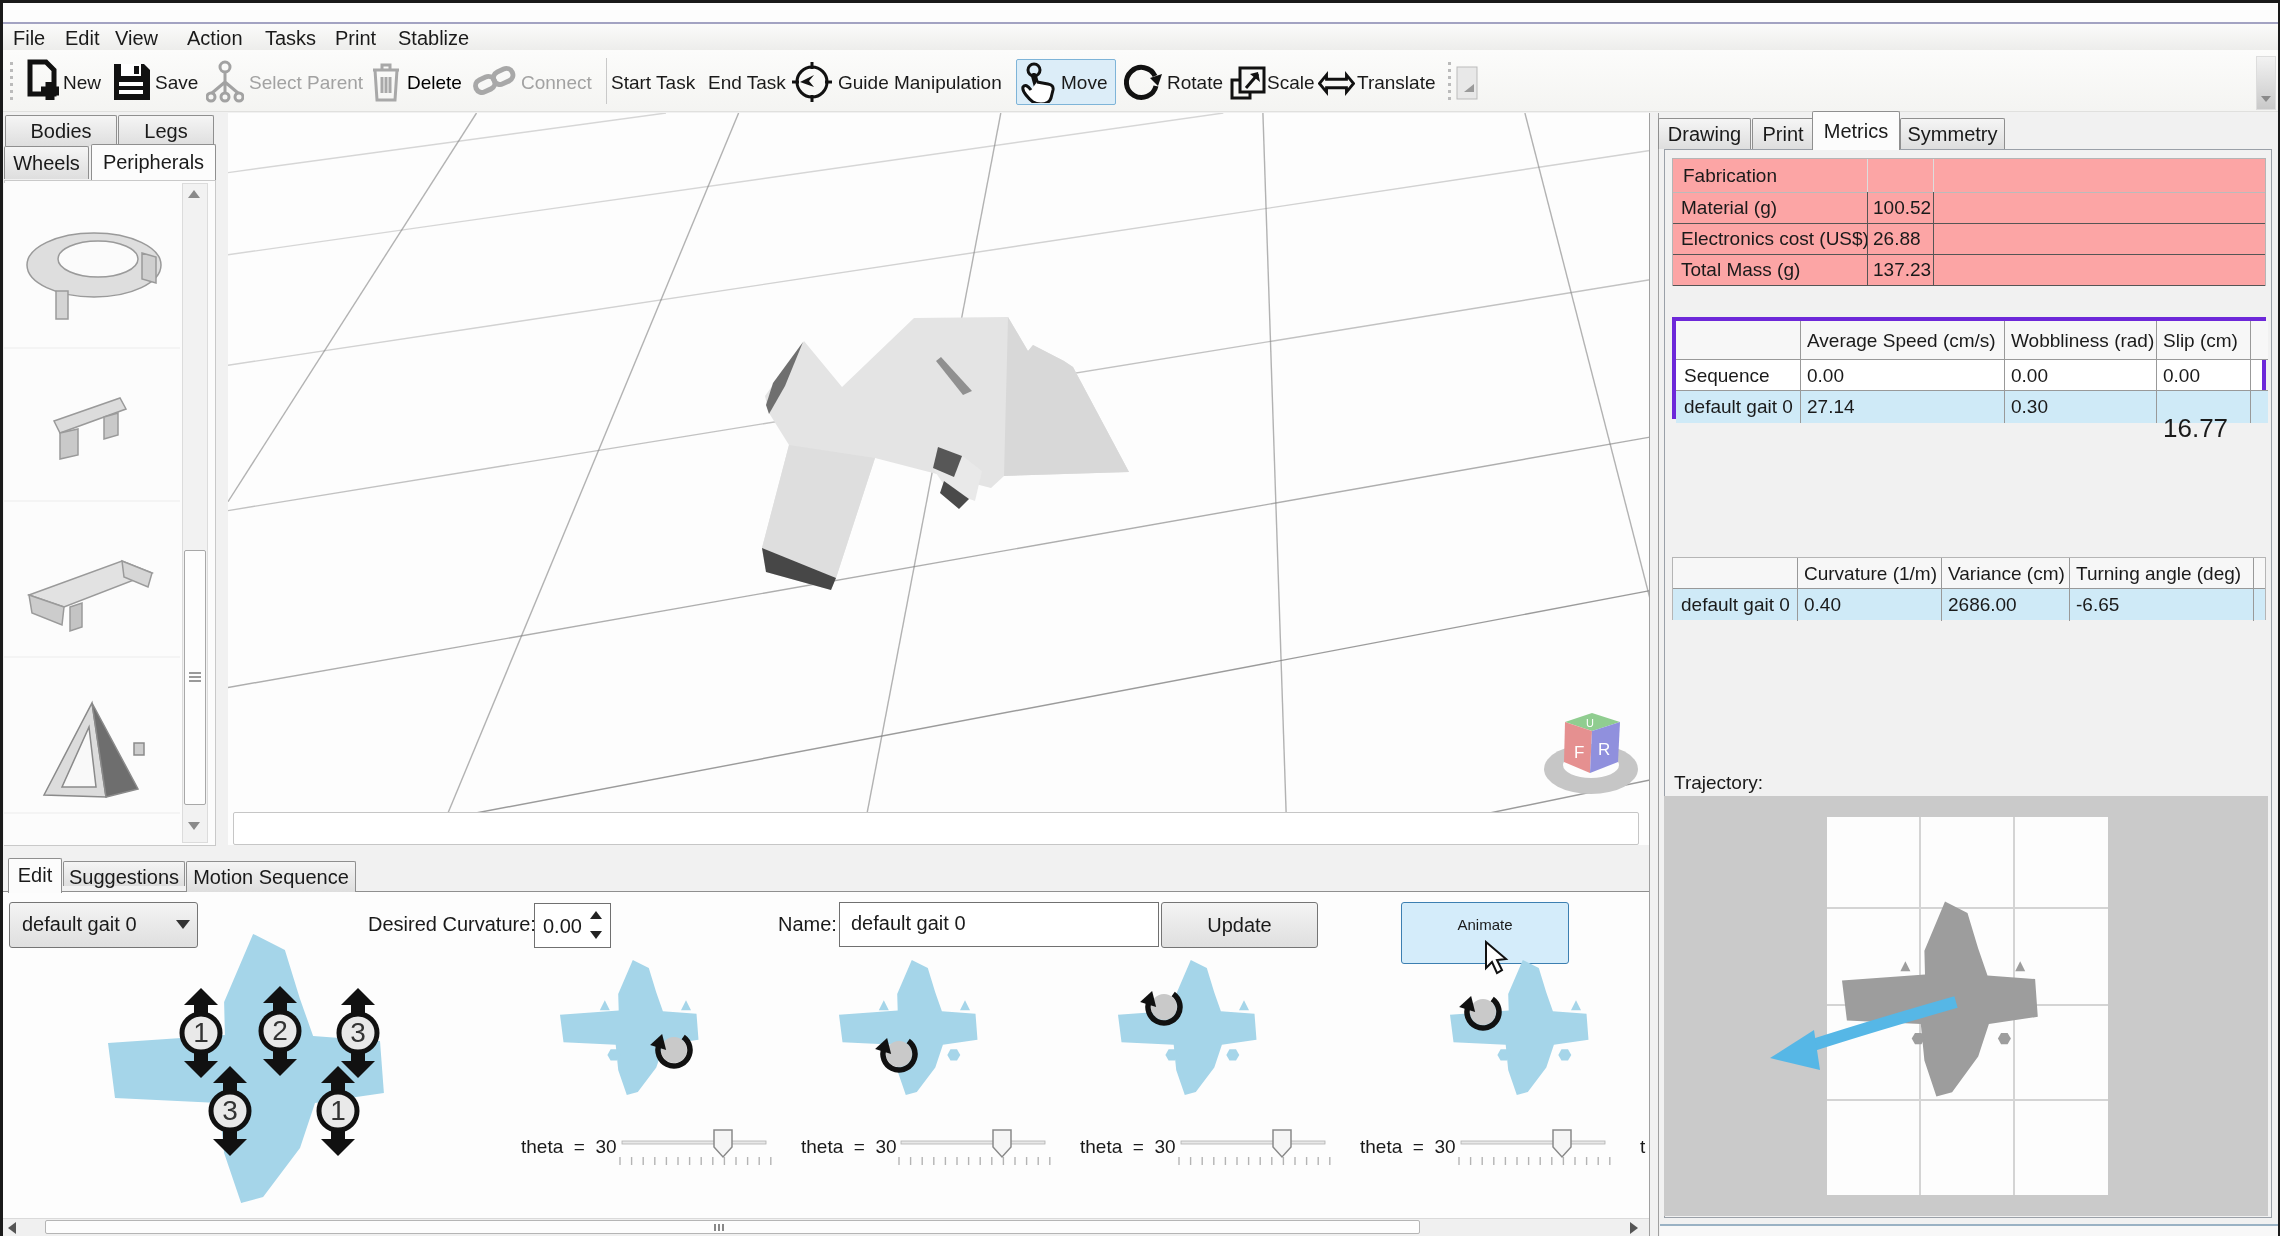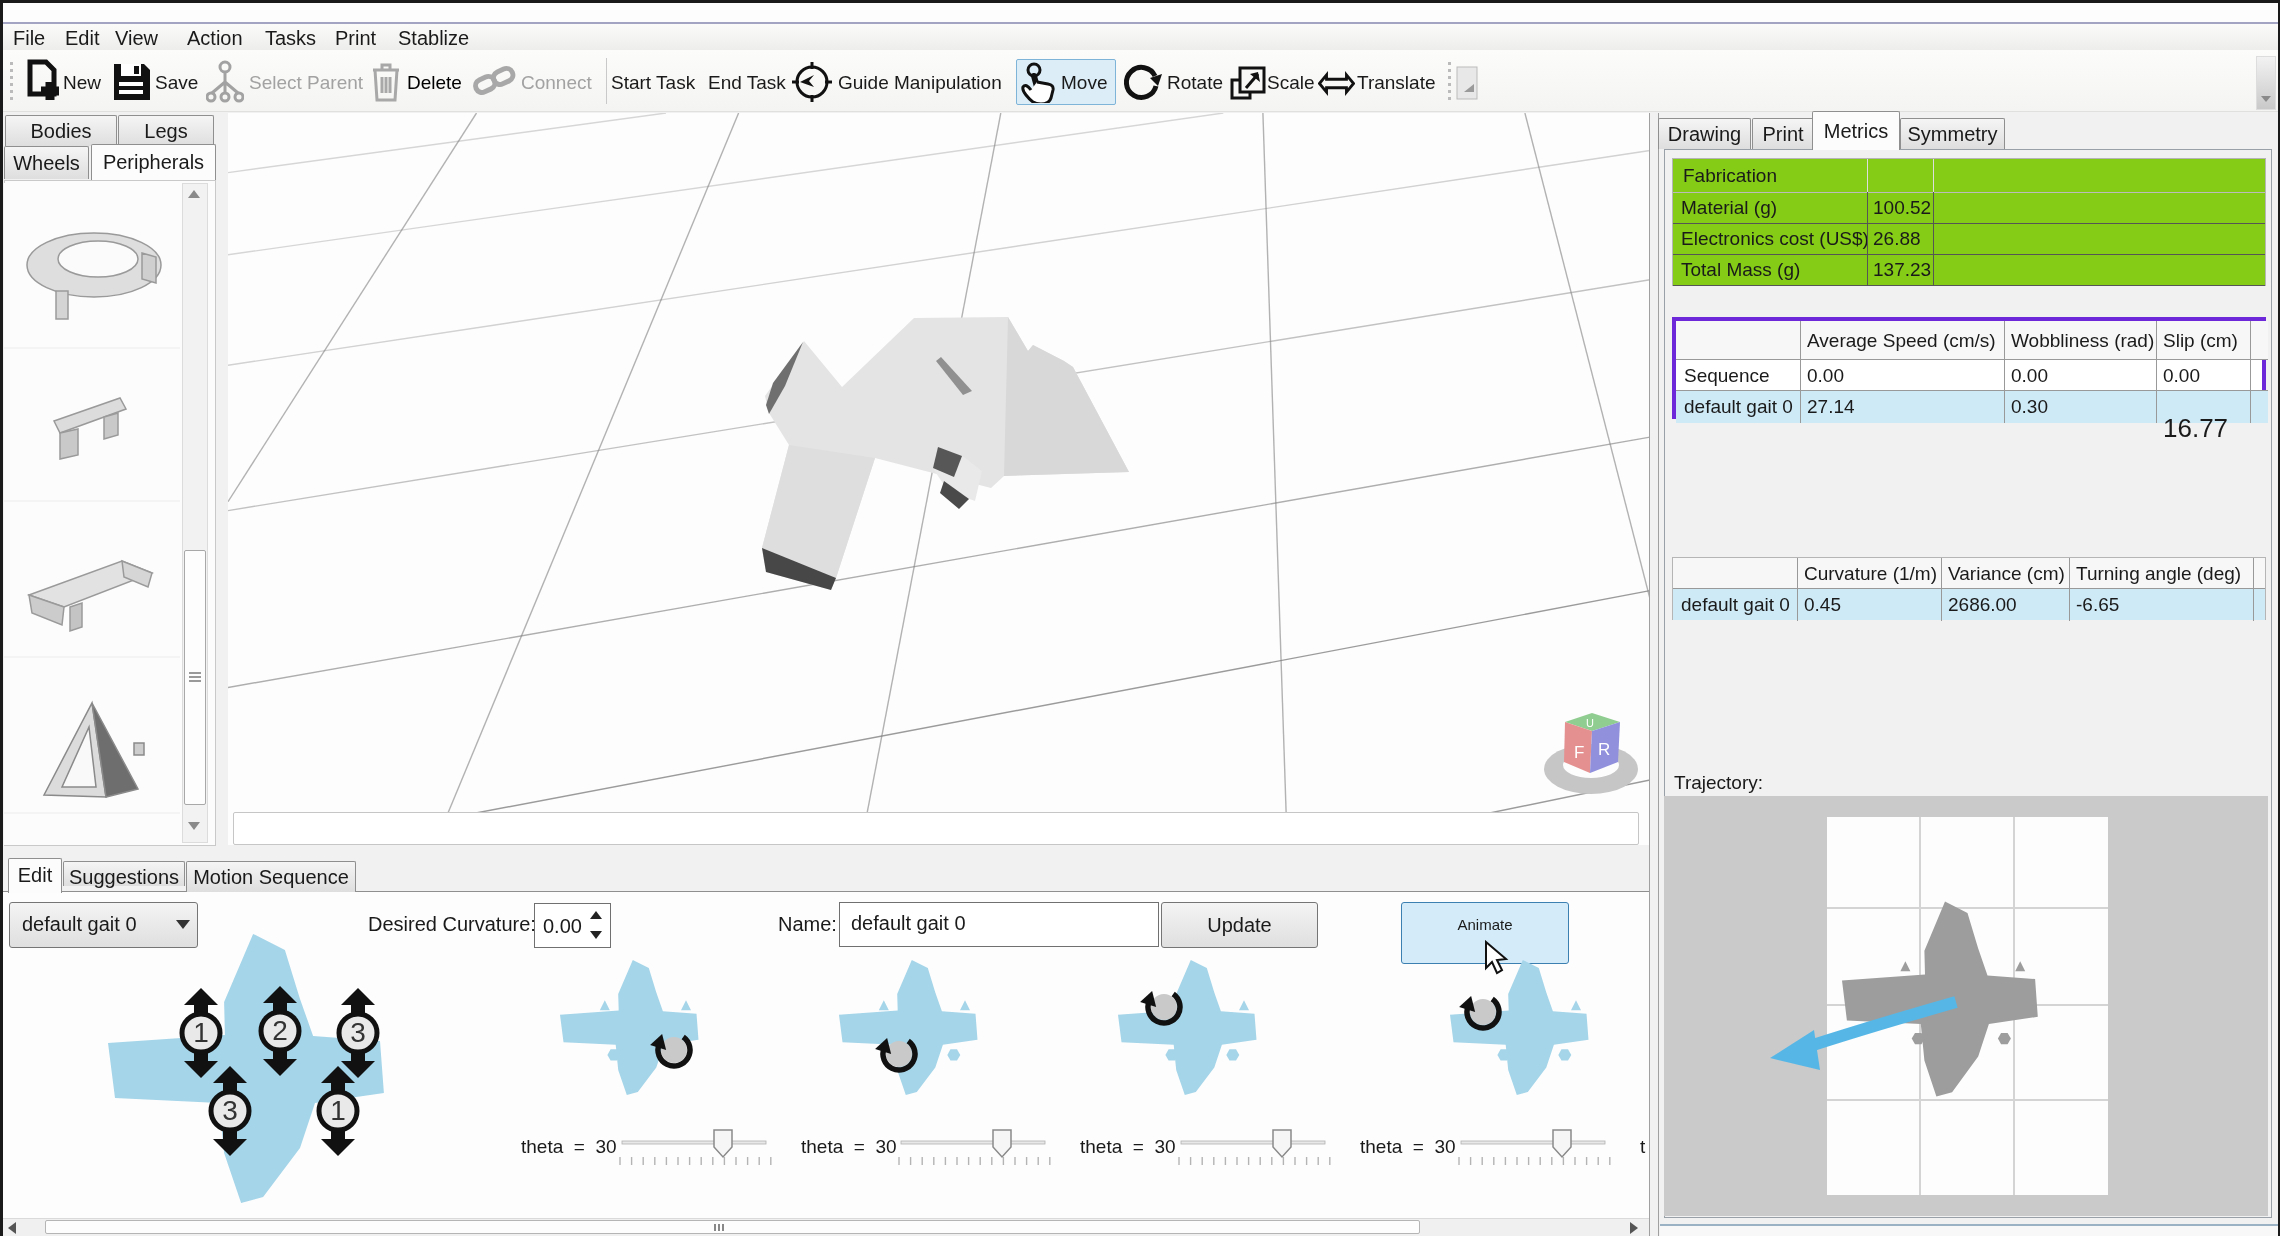--- a/index.html
+++ b/index.html
@@ -197,21 +197,21 @@
 <div class="abs" style="left:1649px;top:113px;width:1px;height:1123px;background:#a0a0a0"></div>
 <div class="abs" style="left:1658px;top:113px;width:1px;height:1123px;background:#a0a0a0"></div>
 
 <div class="abs" style="left:1660px;top:113px;width:618px;height:1123px;background:#f1f1f1"></div>
 <div class="tab" style="left:1658px;top:118px;width:93px;height:31px;font-size:20px;line-height:30px">Drawing</div>
 <div class="tab" style="left:1752px;top:118px;width:62px;height:31px;font-size:20px;line-height:30px">Print</div>
 <div class="tab active" style="left:1812px;top:111px;width:88px;height:39px;font-size:20px;line-height:38px;z-index:5">Metrics</div>
 <div class="tab" style="left:1900px;top:118px;width:105px;height:31px;font-size:20px;line-height:30px">Symmetry</div>
 <div class="abs" style="left:1664px;top:149px;width:608px;height:1069px;background:#f1f1f1;border:1px solid #9aa0a8"></div>
 
-<div class="abs" style="left:1672px;top:158px;width:594px;height:128px;background:#84cc16;border:1px solid #b5b5b5">
+<div class="abs" style="left:1672px;top:158px;width:594px;height:128px;background:#fca5a5;border:1px solid #b5b5b5">
   <div class="lbl" style="left:10px;top:6px;font-size:19px">Fabrication</div>
   <div class="abs" style="left:194px;top:0;width:1px;height:33px;background:#ddd"></div>
   <div class="abs" style="left:260px;top:0;width:1px;height:33px;background:#ddd"></div>
   <div class="abs" style="left:0;top:33px;width:592px;height:1px;background:#bbb"></div>
   <div class="lbl" style="left:8px;top:38px;font-size:19px">Material (g)</div>
   <div class="lbl" style="left:200px;top:38px;font-size:19px">100.52</div>
   <div class="lbl" style="left:8px;top:69px;font-size:19px">Electronics cost (US$)</div>
   <div class="lbl" style="left:200px;top:69px;font-size:19px">26.88</div>
   <div class="lbl" style="left:8px;top:100px;font-size:19px">Total Mass (g)</div>
   <div class="lbl" style="left:200px;top:100px;font-size:19px">137.23</div>
@@ -243,21 +243,21 @@
   <div class="abs" style="left:574px;top:0;width:1px;height:102px;background:#999"></div>
 </div>
 
 <div class="abs" style="left:1672px;top:557px;width:594px;height:63px;background:#fff;border:1px solid #b5b5b5">
   <div class="abs" style="left:0;top:0;width:592px;height:31px;background:#f7f7f7;border-bottom:1px solid #999"></div>
   <span class="lbl" style="left:131px;top:5px;font-size:19px">Curvature (1/m)</span>
   <span class="lbl" style="left:275px;top:5px;font-size:19px">Variance (cm)</span>
   <span class="lbl" style="left:403px;top:5px;font-size:19px">Turning angle (deg)</span>
   <div class="abs" style="left:0;top:31px;width:592px;height:31px;background:#cfeaf7"></div>
   <span class="lbl" style="left:8px;top:36px;font-size:19px">default gait 0</span>
-  <span class="lbl" style="left:131px;top:36px;font-size:19px">0.45</span>
+  <span class="lbl" style="left:131px;top:36px;font-size:19px">0.40</span>
   <span class="lbl" style="left:275px;top:36px;font-size:19px">2686.00</span>
   <span class="lbl" style="left:403px;top:36px;font-size:19px">-6.65</span>
   <div class="abs" style="left:124px;top:0;width:1px;height:63px;background:#999"></div>
   <div class="abs" style="left:268px;top:0;width:1px;height:63px;background:#999"></div>
   <div class="abs" style="left:396px;top:0;width:1px;height:63px;background:#999"></div>
   <div class="abs" style="left:580px;top:0;width:1px;height:63px;background:#999"></div>
 </div>
 
 <div class="lbl" style="left:1674px;top:772px;font-size:19px">Trajectory:</div>
 <svg style="position:absolute;left:1664px;top:796px" width="604" height="420" viewBox="0 0 604 420">

